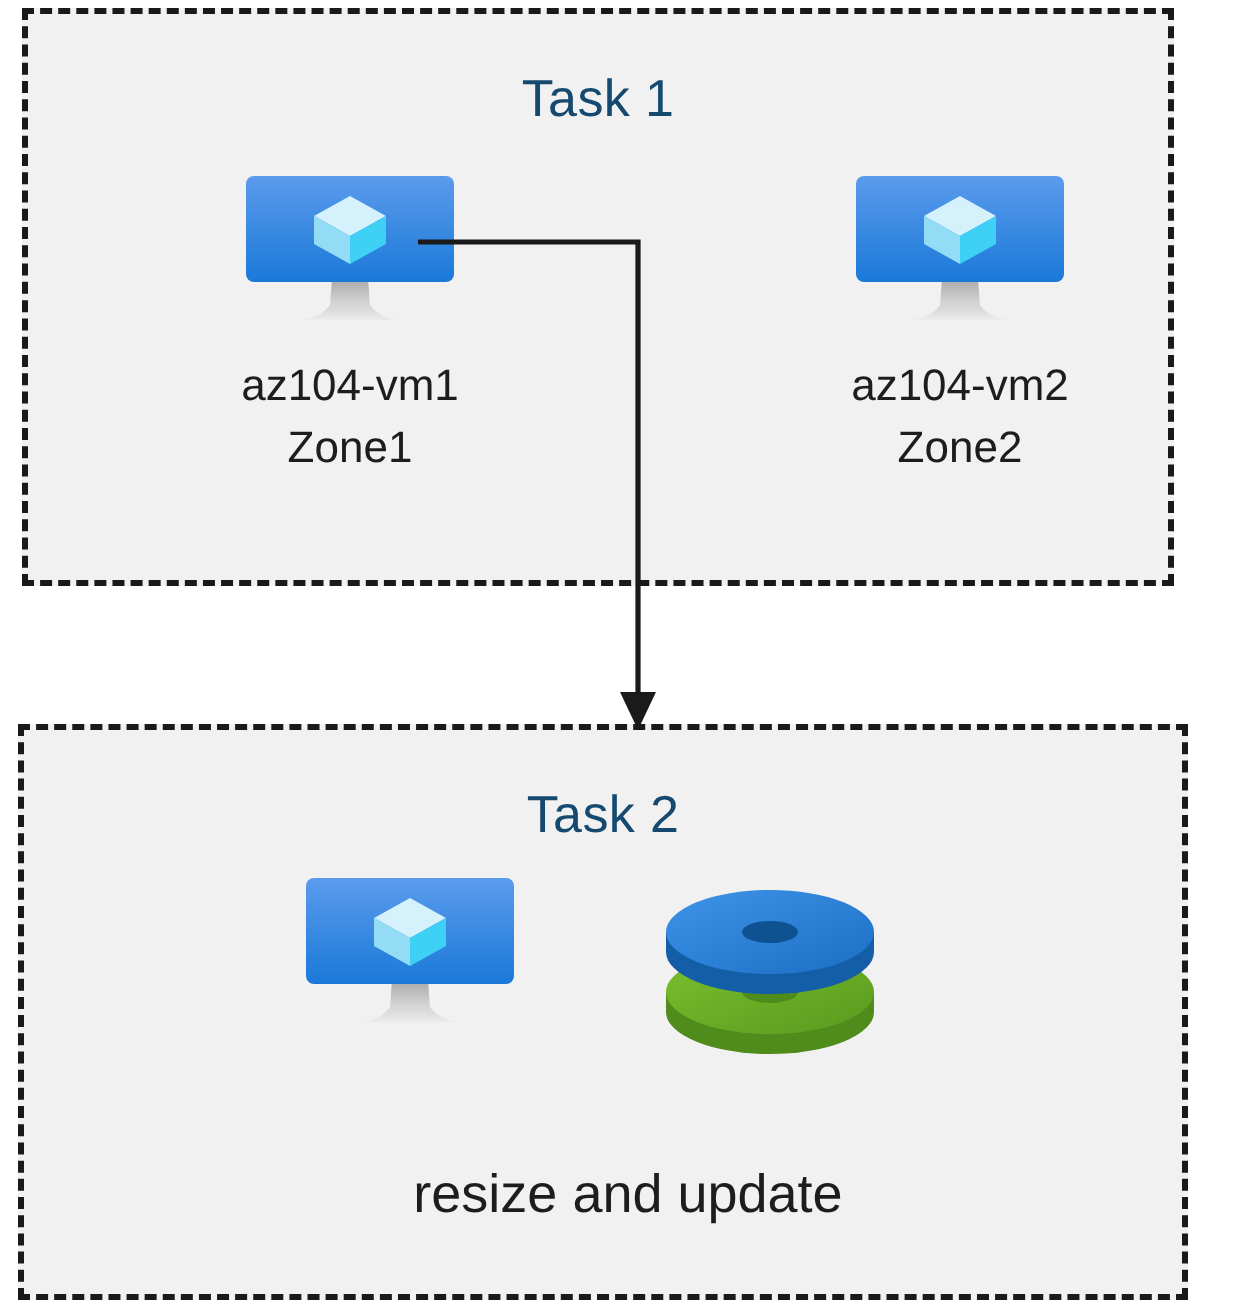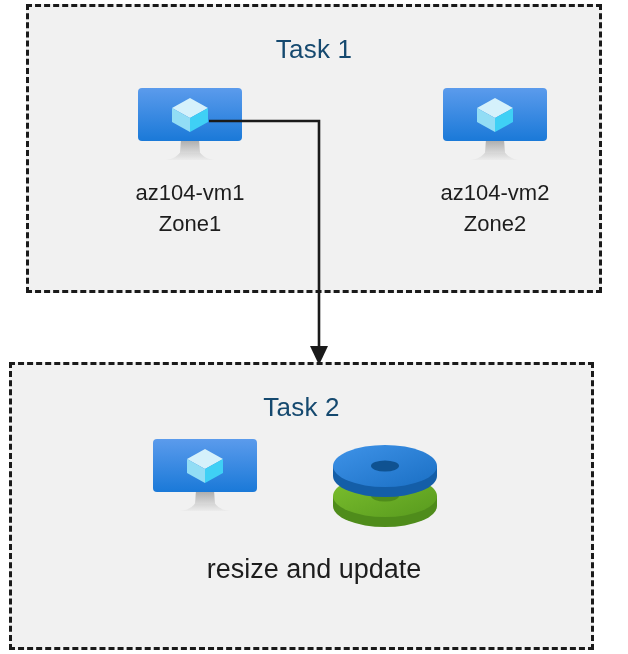--- a/index.html
+++ b/index.html
@@ -25,21 +25,21 @@
   }
 
   
   .task-box {
     position: absolute;
     background: #f1f1f1;
     box-sizing: border-box;
     border: 3px dashed #1a1a1a;
   }
   #task1-box {
-    left: 26px;
+    left: 11px;
     top: 4px;
     width: 576px;
     height: 289px;
   }
   #task2-box {
     left: 9px;
     top: 362px;
     width: 585px;
     height: 288px;
   }
@@ -84,20 +84,21 @@
 
   .caption {
     position: absolute;
     left: 0;
     width: 100%;
     text-align: center;
     color: #1d1d1d;
     font-size: 27px;
     line-height: 32px;
     font-family: "Liberation Sans", "DejaVu Sans", sans-serif;
+    margin-top: 28px;
   }
   #task2-caption { top: 553px; }
 
   
   #disk-icon {
     position: absolute;
     left: 330px;
     top: 440px;
     width: 110px;
     height: 90px;

